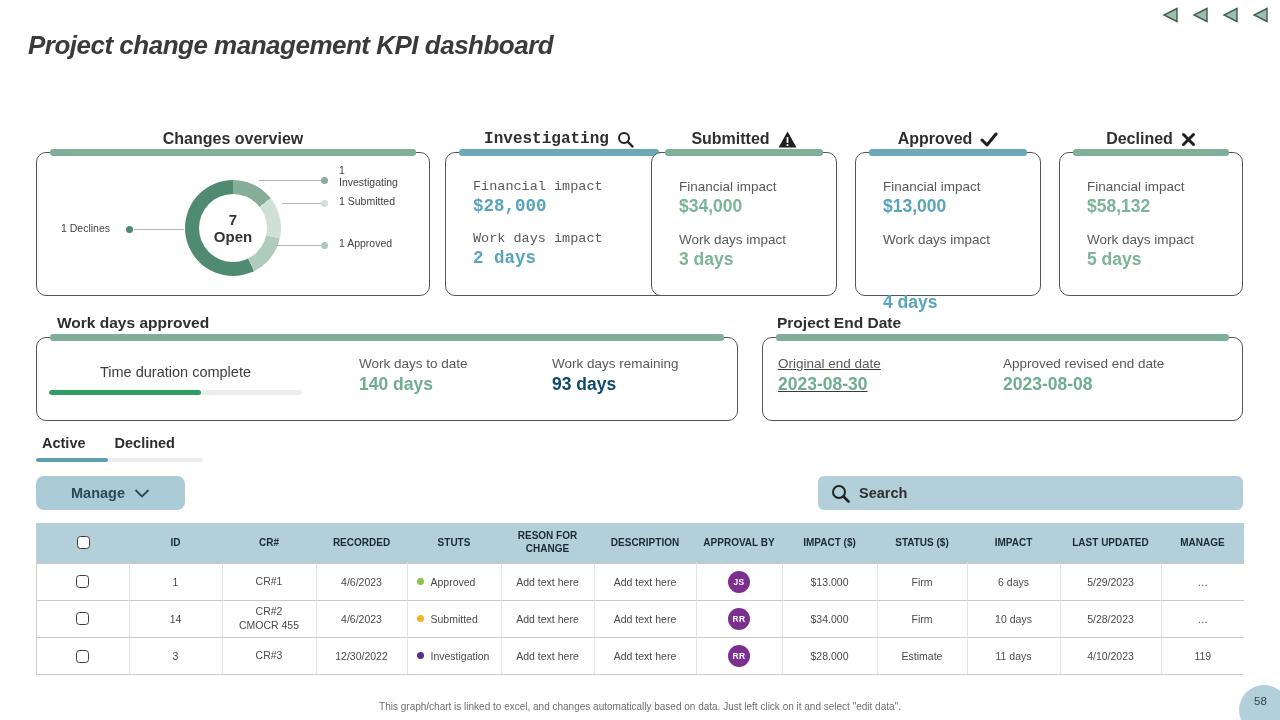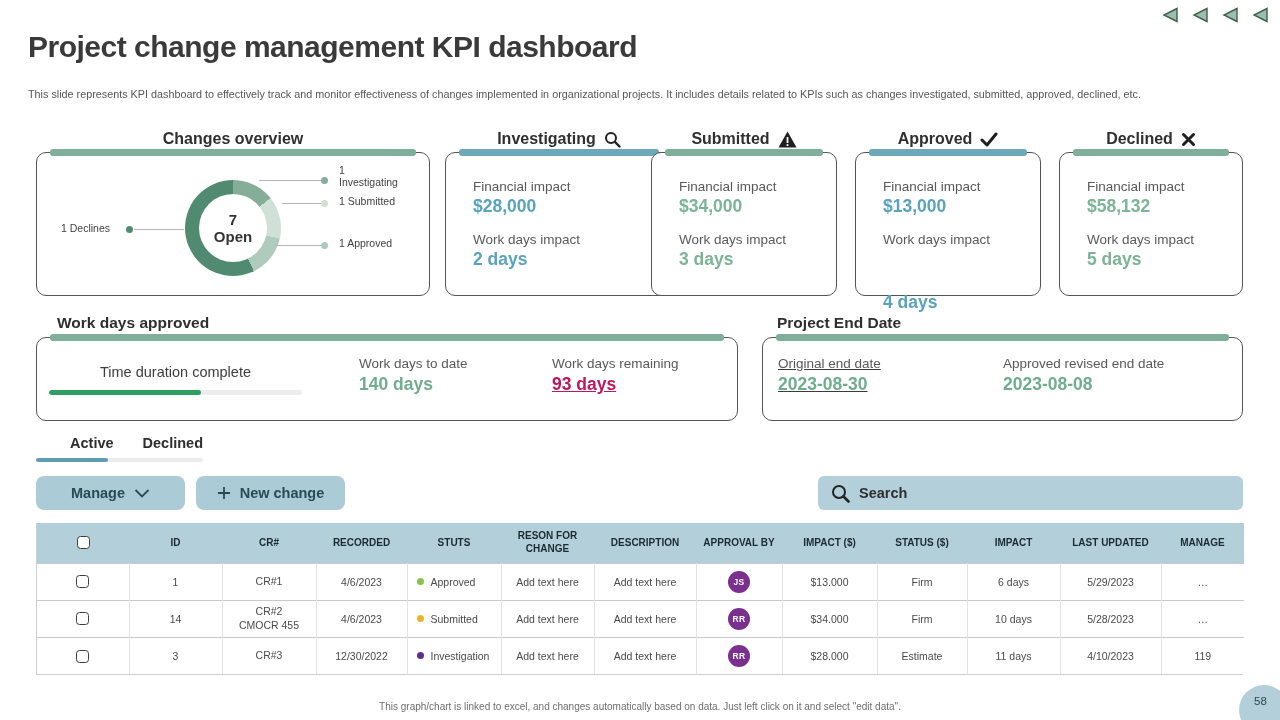--- a/index.html
+++ b/index.html
@@ -5,21 +5,21 @@
   * { margin:0; padding:0; box-sizing:border-box; }
   html,body { background:#fff; }
   .slide {
     position:relative; width:1280px; height:720px; background:#fff;
     font-family:"Liberation Sans", sans-serif; overflow:hidden; color:#3a3a3a;
   }
   
   .nav-arrows { position:absolute; top:7px; right:12px; display:flex; gap:13px; }
   .nav-arrows span { display:inline-block; line-height:0; }
   
-  .page-title { position:absolute; left:28px; top:30px; font-size:30px; font-weight:bold; letter-spacing:-0.5px; color:#3a3a3a; }
+  .page-title { position:absolute; left:28px; top:30px; font-size:26px; font-weight:bold; letter-spacing:-0.5px; color:#3a3a3a;font-style:italic; }
   .page-subtitle { position:absolute; left:28px; top:87px; width:1170px; font-size:10.8px; line-height:1.35; color:#565656; }
   
   .card-wrap { position:absolute; top:126px; }
   .card-title { height:26px; display:flex; align-items:center; justify-content:center; gap:8px; font-size:16px; font-weight:bold; color:#2f2f2f; }
   .card-box { position:relative; border:1px solid #555; border-radius:10px; background:#fff; height:144px; }
   .accent-bar { position:absolute; top:-4px; left:13px; right:13px; height:7px; border-radius:3px; }
   
   .donut { position:absolute; left:148px; top:27px; width:96px; height:96px; border-radius:50%; }
   .donut-hole { position:absolute; left:14px; top:14px; width:68px; height:68px; border-radius:50%; background:#fff;
     display:flex; flex-direction:column; align-items:center; justify-content:center; font-weight:bold; color:#333; font-size:15px; line-height:1.15; }
@@ -36,21 +36,21 @@
   .section-title { font-size:15.5px; font-weight:bold; color:#2f2f2f; height:29px; display:flex; align-items:center; }
   .section-box { position:relative; border:1px solid #555; border-radius:10px; background:#fff; height:84px; }
   .stat { position:absolute; }
   .stat .kpi-value { margin:3px 0 0; }
   .progress-group { position:absolute; left:12px; top:26px; width:253px;text-align:center; }
   .progress-label { font-size:14.5px; color:#3d3d3d; }
   .progress-track { margin-top:10px; width:253px; height:5px; border-radius:3px; background:#ededed; overflow:hidden; }
   .progress-fill { height:100%; border-radius:3px; }
   
   .tabs { position:absolute; left:36px; top:435px; }
-  .tab-labels { display:flex; gap:29px; padding-left:6px;justify-content:flex-end; }
+  .tab-labels { display:flex; gap:29px; padding-left:6px; }
   .tab { font-size:14.5px; font-weight:bold; color:#2e2e2e; cursor:pointer; }
   .tab-track { margin-top:7px; width:167px; height:4px; border-radius:2px; background:#ececec; position:relative; }
   .tab-track-active { position:absolute; left:0; top:0; width:72px; height:4px; border-radius:2px; }
   
   .btn-row { position:absolute; left:36px; top:476px; display:flex; gap:11px; }
   .btn { height:34px; width:149px; border-radius:8px; background:#abcbd7; border:none;
     display:flex; align-items:center; justify-content:center; gap:9px;
     font-family:"Liberation Sans",sans-serif; font-size:14.5px; font-weight:bold; color:#274b57; cursor:pointer; }
   .search-box { position:absolute; left:818px; top:476px; width:425px; height:34px; border-radius:6px; background:#b3d0da;
     display:flex; align-items:center; padding-left:13px; gap:9px; }
@@ -89,21 +89,20 @@
         </svg></span>
     <span><svg width="17" height="16">
           <polygon points="16,1.5 16,14.5 3,8" fill="#9cbfad" stroke="#3f5f4e" stroke-width="1.4"></polygon>
         </svg></span>
     <span><svg width="17" height="16">
           <polygon points="16,1.5 16,14.5 3,8" fill="#9cbfad" stroke="#3f5f4e" stroke-width="1.4"></polygon>
         </svg></span>
   </div>
 
   <h1 class="page-title">Project change management KPI dashboard</h1>
-  <p class="page-subtitle">This slide represents KPI dashboard to effectively track and monitor effectiveness of changes implemented in organizational projects. It includes details related to KPIs such as changes investigated, submitted, approved, declined, etc.</p>
 
   <div class="card-wrap" style="left:36px; width:394px;">
     <div class="card-title">
       <span>Changes overview</span>
     </div>
     <div class="card-box">
       <div class="accent-bar" style="background-color: rgb(127, 174, 154);"></div>
       <div class="donut" id="donut" style="background: conic-gradient(rgb(133, 173, 151) 0deg, rgb(133, 173, 151) 51.4286deg, rgb(207, 224, 214) 51.4286deg, rgb(207, 224, 214) 102.857deg, rgb(174, 203, 187) 102.857deg, rgb(174, 203, 187) 154.286deg, rgb(79, 138, 113) 154.286deg, rgb(79, 138, 113) 360deg);">
         <div class="donut-hole">
           <span>7</span>
@@ -121,21 +120,21 @@
       <div class="legend-dot" style="left: 284px; top: 89px; background-color: rgb(174, 203, 187);"></div>
       <div class="legend-dot" style="left: 89px; top: 73px; background-color: rgb(79, 138, 113);"></div>
 
       <div class="legend-label" style="left:302px; top:11px; width:64px;">1 Investigating</div>
       <div class="legend-label" style="left:302px; top:42px; width:80px;">1 Submitted</div>
       <div class="legend-label" style="left:302px; top:84px; width:80px;">1 Approved</div>
       <div class="legend-label" style="left:24px; top:69px; width:60px; text-align:left;">1 Declines</div>
     </div>
   </div>
 
-  <div class="card-wrap" style="left:445px; width:228px;">
+  <div class="card-wrap" style="left:445px; width:228px;font-family:Liberation Mono, monospace;">
     <div class="card-title">
       <span>Investigating</span>
       <span class="hdr-icon"><svg width="17" height="17" viewBox="0 0 17 17">
             <circle cx="7" cy="7" r="5" fill="none" stroke="#222" stroke-width="2"></circle>
             <line x1="11" y1="11" x2="15.5" y2="15.5" stroke="#222" stroke-width="2.4" stroke-linecap="round"></line>
           </svg></span>
     </div>
     <div class="card-box">
       <div class="accent-bar" style="background-color: rgb(109, 167, 186);"></div>
       <div class="kpi-body">
@@ -212,21 +211,21 @@
         <div class="progress-track">
           <div class="progress-fill" id="progress-fill" style="background-color: rgb(47, 158, 98); width: 60%;"></div>
         </div>
       </div>
       <div class="stat" style="left:322px; top:18px;">
         <div class="kpi-label">Work days to date</div>
         <div class="kpi-value" style="color: rgb(111, 174, 141);">140 days</div>
       </div>
       <div class="stat" style="left:515px; top:18px;">
         <div class="kpi-label">Work days remaining</div>
-        <div class="kpi-value" style="color: #be185d; text-decoration: underline;">93 days</div>
+        <div class="kpi-value" style="color: #0c4a6e;">93 days</div>
       </div>
     </div>
   </div>
 
   <div class="section-wrap" style="left:762px; width:481px;">
     <div class="section-title" style="padding-left:15px;">Project End Date</div>
     <div class="section-box">
       <div class="accent-bar" style="background-color: rgb(127, 174, 154);"></div>
       <div class="stat" style="left:15px; top:18px;text-decoration:underline;">
         <div class="kpi-label">Original end date</div>
@@ -248,26 +247,20 @@
       <div class="tab-track-active" style="background-color: rgb(93, 159, 176);"></div>
     </div>
   </div>
 
   <div class="btn-row">
     <button class="btn">
       <span>Manage</span>
       <span class="hdr-icon"><svg width="16" height="9" viewBox="0 0 16 9">
             <path d="M1.5 1 L8 7.5 L14.5 1" fill="none" stroke="#274b57" stroke-width="1.8"></path>
           </svg></span>
-    </button>
-    <button class="btn">
-      <span class="hdr-icon"><svg width="14" height="14" viewBox="0 0 14 14">
-            <path d="M7 1 V13 M1 7 H13" stroke="#274b57" stroke-width="1.8"></path>
-          </svg></span>
-      <span>New change</span>
     </button>
   </div>
 
   <div class="search-box">
     <span class="hdr-icon"><svg width="19" height="19" viewBox="0 0 19 19">
           <circle cx="8" cy="8" r="6" fill="none" stroke="#222" stroke-width="2"></circle>
           <line x1="12.5" y1="12.5" x2="17.5" y2="17.5" stroke="#222" stroke-width="2.6" stroke-linecap="round"></line>
         </svg></span>
     <input type="text" placeholder="Search" style="">
   </div>

